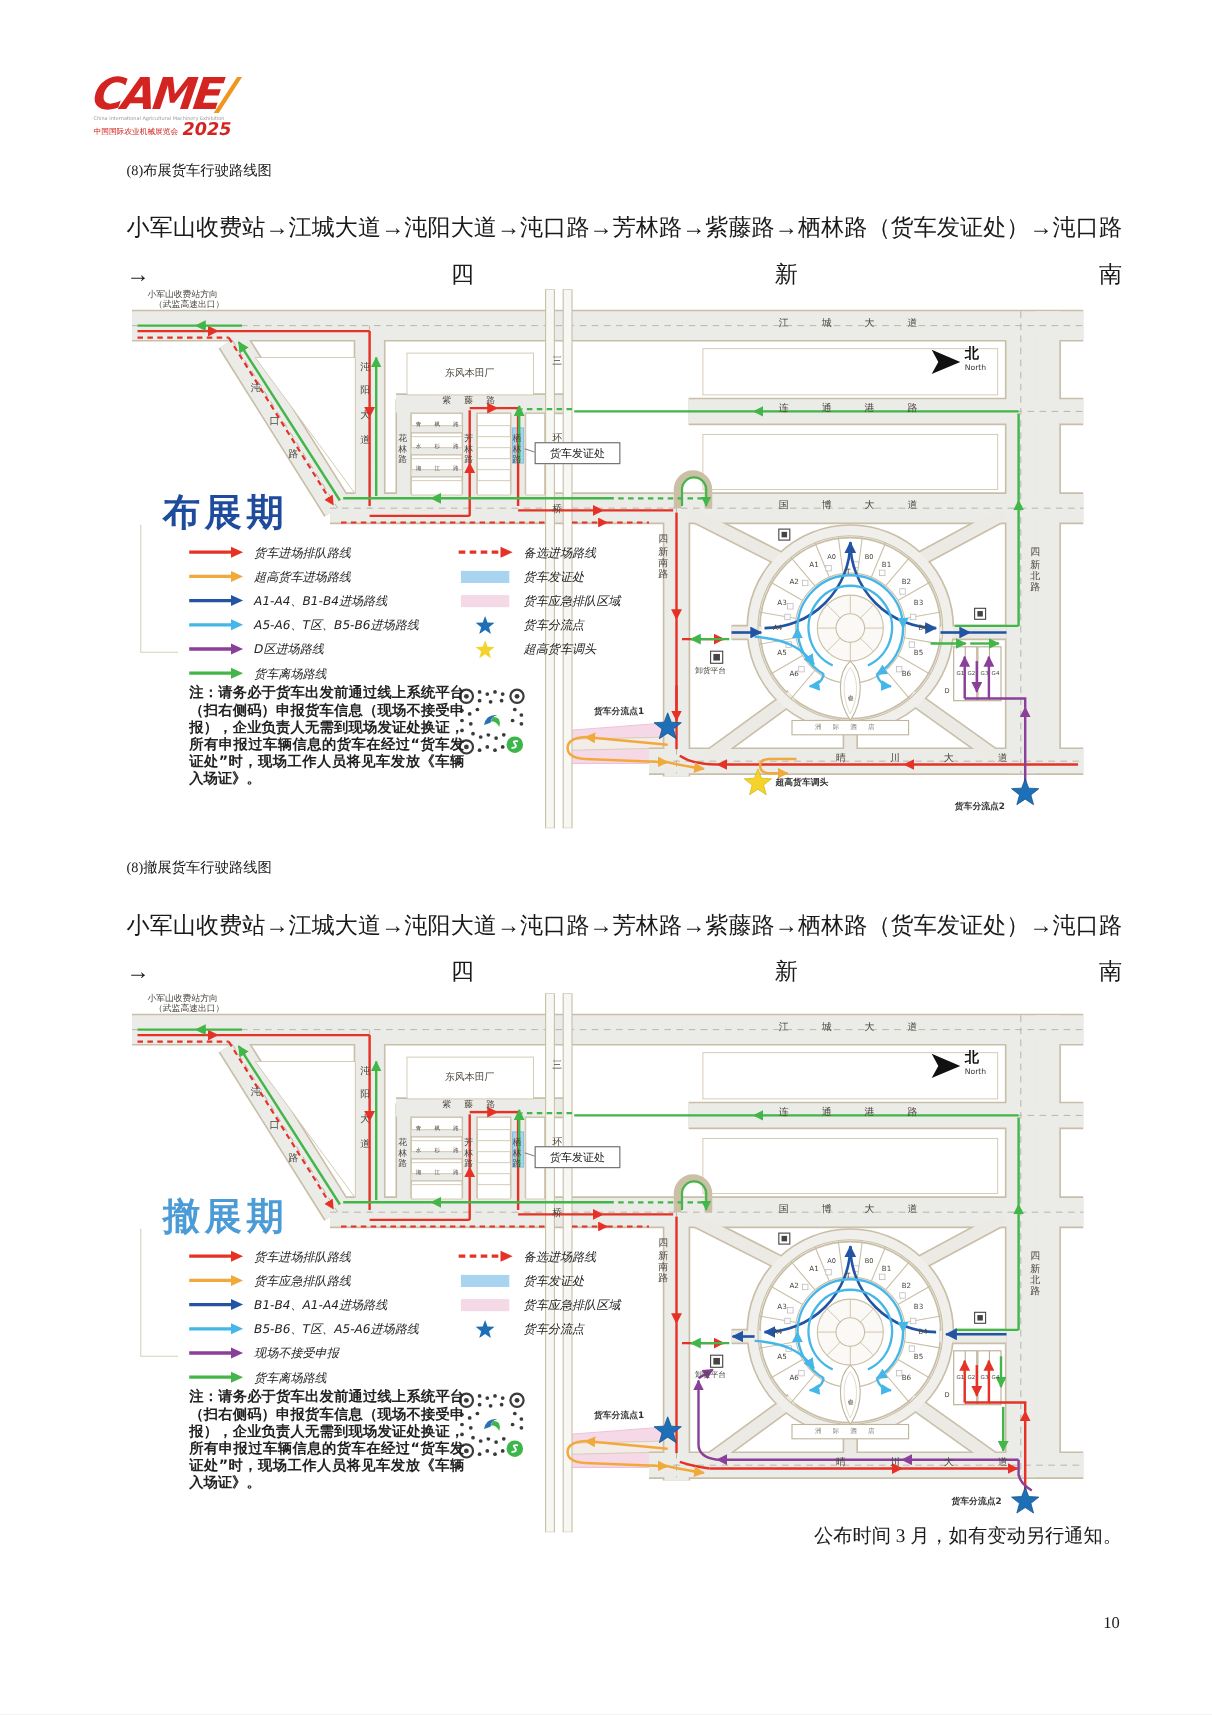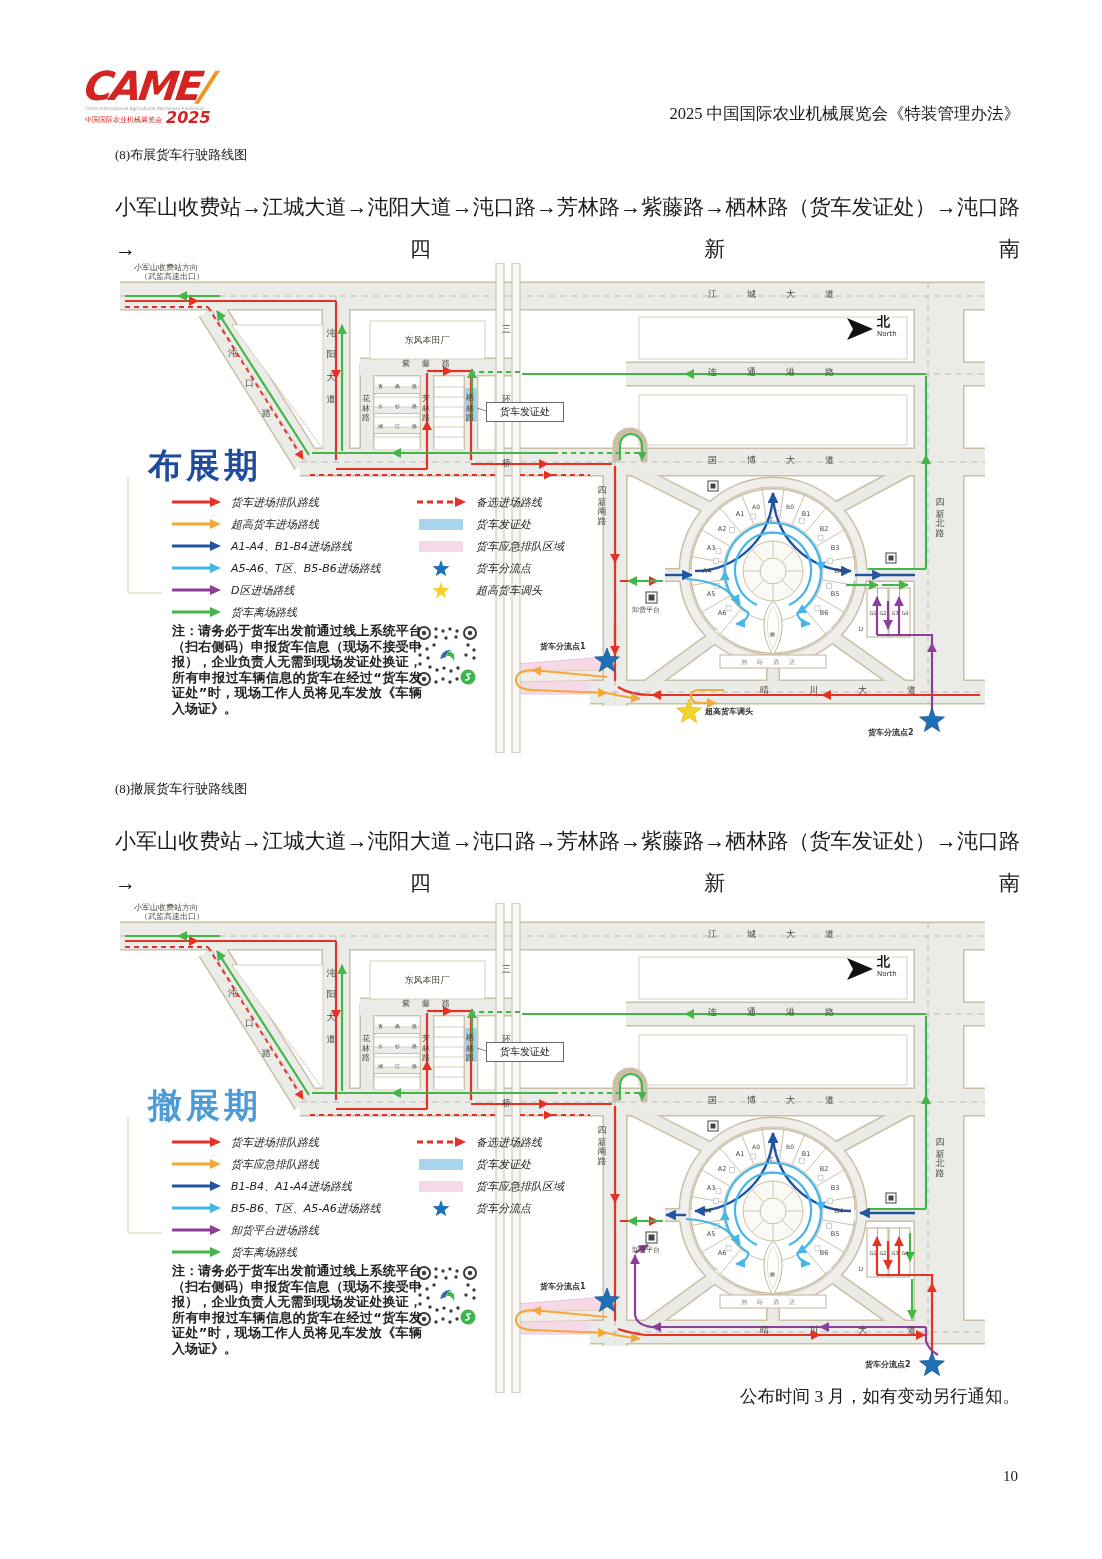--- a/index.html
+++ b/index.html
@@ -51,21 +51,20 @@
 
   <div class="logo">
     <div class="logo-came"><span>CAME</span><span class="accent">/</span></div>
     <div class="logo-sub">China International Agricultural Machinery Exhibition</div>
     <div class="logo-row">
       <span class="logo-cn">中国国际农业机械展览会</span>
       <span class="logo-year">2025</span>
     </div>
   </div>
 
-  <div class="header-title">2025 中国国际农业机械展览会《特装管理办法》</div>
 
   <div class="sec-heading" style="top:146px">(8)布展货车行驶路线图</div>
   <div class="route-para" style="top:186px">
     <div class="l1">小军山收费站→江城大道→沌阳大道→沌口路→芳林路→紫藤路→栖林路（货车发证处）→沌口路→四新南</div>
   </div>
 
   <div class="map map1" style="left:120px;top:263px">
     <svg class="canvas" width="865" height="490" viewBox="0 0 865 490">
       <defs>
         <marker id="a-red" viewBox="0 0 6 6" refX="5.5" refY="3" markerWidth="4.5" markerHeight="4.5" orient="auto">
@@ -864,21 +863,21 @@
           </span>
           <span class="lg-label">B5-B6、T区、A5-A6进场路线</span>
         </div>
       <div class="lg-item">
           <span class="lg-key">
             <svg width="52" height="12">
               <line x1="2" y1="6" x2="40" y2="6" stroke="#8a3f98" stroke-width="3"></line>
               <path d="M40,1 L51,6 L40,11 z" fill="#8a3f98"></path>
             </svg>
           </span>
-          <span class="lg-label">卸货平台进场路线</span>
+          <span class="lg-label">现场不接受申报</span>
         </div>
       <div class="lg-item">
           <span class="lg-key">
             <svg width="52" height="12">
               <line x1="2" y1="6" x2="40" y2="6" stroke="#43b649" stroke-width="3"></line>
               <path d="M40,1 L51,6 L40,11 z" fill="#43b649"></path>
             </svg>
           </span>
           <span class="lg-label">货车离场路线</span>
         </div>

